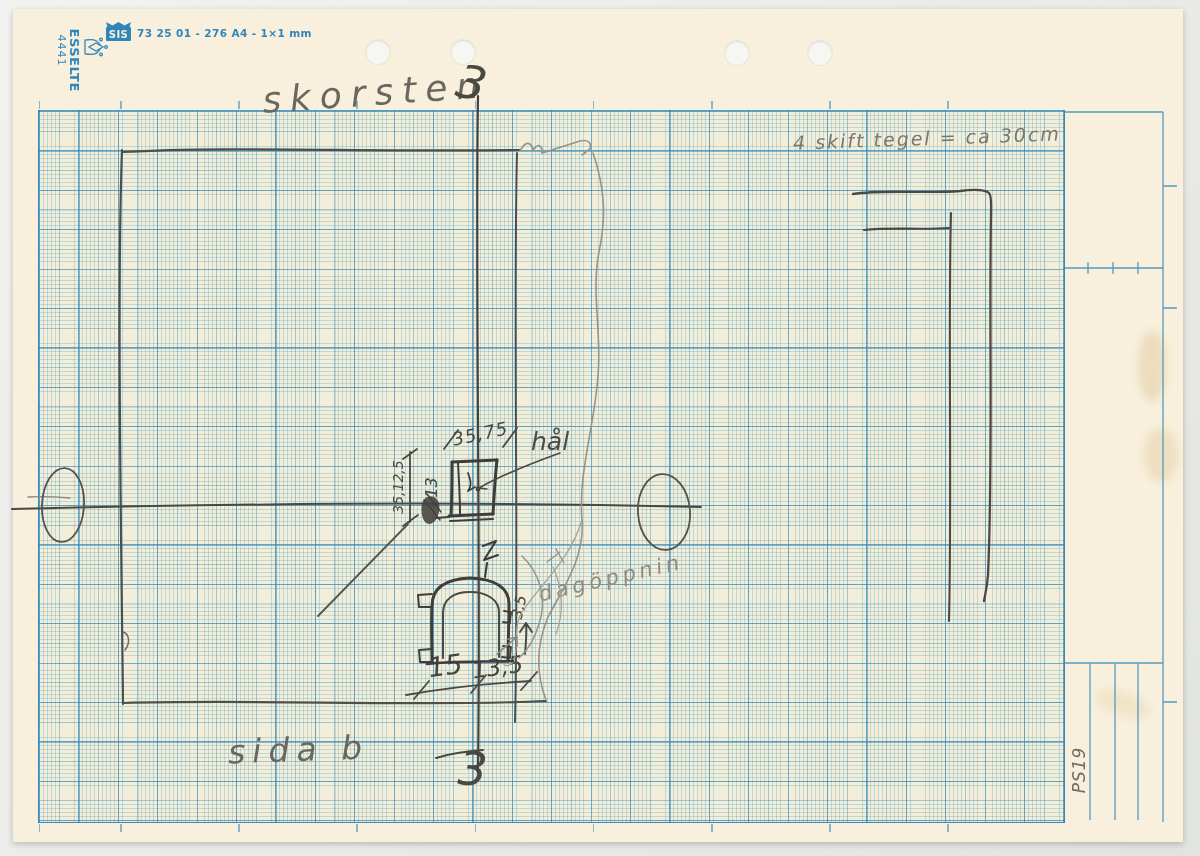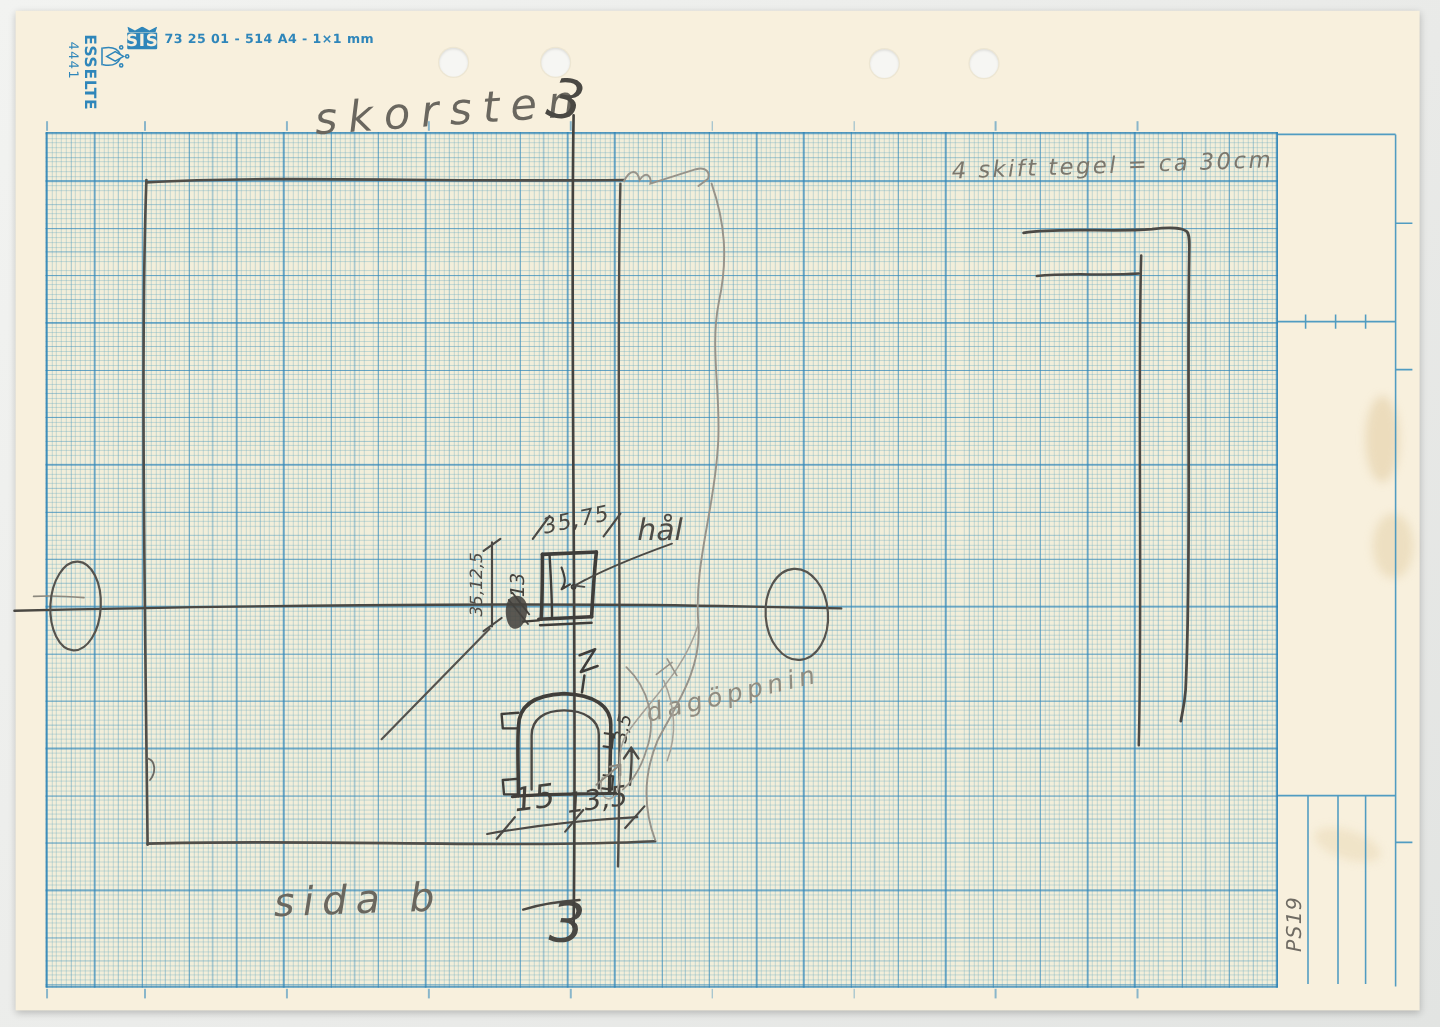--- a/index.html
+++ b/index.html
@@ -15,21 +15,21 @@
       repeating-linear-gradient(to bottom, rgba(47,134,186,0.22) 0 1px, transparent 1px 19.7px),
       repeating-linear-gradient(to right, rgba(96,165,188,0.33) 0 0.8px, transparent 0.8px 3.94px),
       repeating-linear-gradient(to bottom, rgba(96,165,188,0.33) 0 0.8px, transparent 0.8px 3.94px);
     border:1.4px solid rgba(42,128,180,0.75);box-sizing:border-box;}
   .stub{height:8px;background-image:repeating-linear-gradient(to right, rgba(47,134,186,0.55) 0 1.5px, transparent 1.5px 118.2px);background-position-x:82px;}
   .hole{width:24px;height:24px;border-radius:50%;background:#f6f6f3;box-shadow:inset 0 1px 2px rgba(0,0,0,0.10), 0 0 0 1px rgba(120,110,90,0.08);}
   .hw{font-style:italic;white-space:nowrap;color:#56534c;}
   .blue{color:#2f86ba;}
   .stain{border-radius:50%;filter:blur(4px);}
   .sisbox{width:25px;height:14px;background:#2f86ba;border-radius:1px;display:flex;align-items:center;justify-content:center;}
-  .sisbox span{color:#f8f0dd;font-weight:bold;font-size:14px;letter-spacing:0.5px;font-family:"DejaVu Sans",sans-serif;}
+  .sisbox span{color:#f8f0dd;font-weight:bold;font-size:10px;letter-spacing:0.5px;font-family:"DejaVu Sans",sans-serif;}
   .siscrown{width:25px;height:5px;background:#2f86ba;clip-path:polygon(6% 100%,0 0,26% 70%,50% 0,74% 70%,100% 0,94% 100%);}
 </style>
 </head>
 <body>
 
 <div class="page">
 
   <div class="abs paper"></div>
 
   <div class="abs grid"></div>
@@ -57,21 +57,21 @@
         <circle cx="11" cy="4" r="1.3"></circle>
         <circle cx="18.5" cy="9" r="1.3"></circle>
     </g>
   </svg>
   <div class="abs" style="left:106px;top:22px;">
     <div class="siscrown"></div>
     <div class="sisbox">
         <span>SIS</span>
       </div>
   </div>
-  <div class="abs blue" style="left:137px;top:27px;font-size:10.5px;font-weight:bold;letter-spacing:0.4px;white-space:nowrap;">73 25 01 - 514 A4 - 1×1 mm</div>
+  <div class="abs blue" style="left:137px;top:27px;font-size:10.5px;font-weight:bold;letter-spacing:0.4px;white-space:nowrap;">73 25 01 - 276 A4 - 1×1 mm</div>
 
   <div class="abs hw" style="left:262px;top:72px;font-size:36px;letter-spacing:9px;transform:rotate(-4deg);color:#6a675f;">skorsten</div>
   <div class="abs hw" style="left:457px;top:56px;font-size:46px;transform:rotate(12deg);color:#4a4843;">3</div>
   <div class="abs hw" style="left:793px;top:127px;font-size:19px;letter-spacing:2px;transform:rotate(-2deg);color:#7b776d;">4 skift tegel = ca 30cm</div>
   <div class="abs hw" style="left:531px;top:427px;font-size:25px;color:#4e4b46;">hål</div>
   <div class="abs hw" style="left:452px;top:423px;font-size:18px;letter-spacing:1px;transform:rotate(-12deg);color:#4a4843;">35,75</div>
   <div class="abs hw" style="left:363px;top:479px;width:70px;text-align:center;font-size:14px;transform:rotate(-90deg);color:#4e4b46;">35,12,5</div>
   <div class="abs hw" style="left:418px;top:478px;width:26px;text-align:center;font-size:16px;transform:rotate(-90deg);color:#44423d;">13</div>
   <div class="abs hw" style="left:504px;top:598px;width:30px;text-align:center;font-size:15px;transform:rotate(-78deg);color:#3f3d39;">3,5</div>
   <div class="abs hw" style="left:537px;top:566px;font-size:21px;letter-spacing:4px;transform:rotate(-13deg);color:#908c80;">dagöppnin</div>

